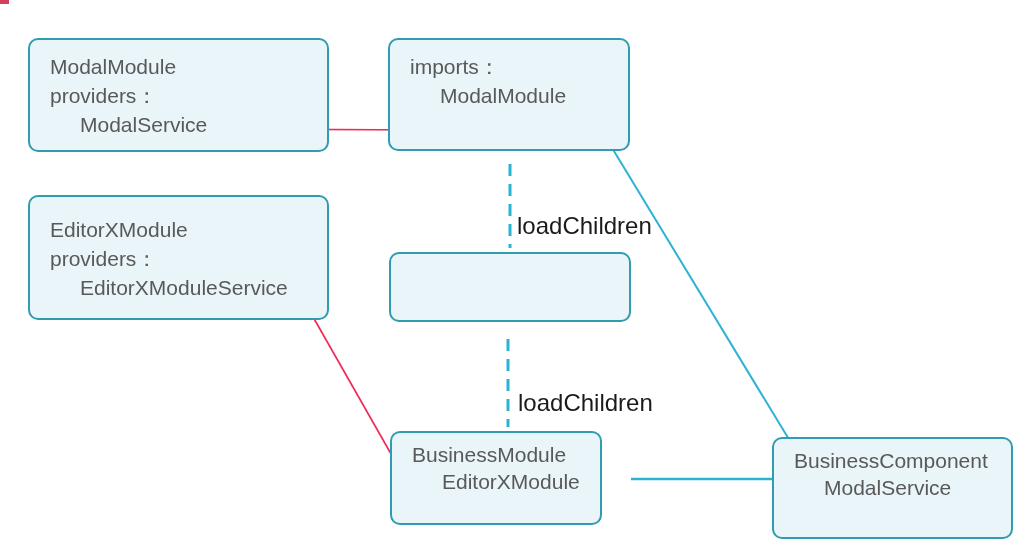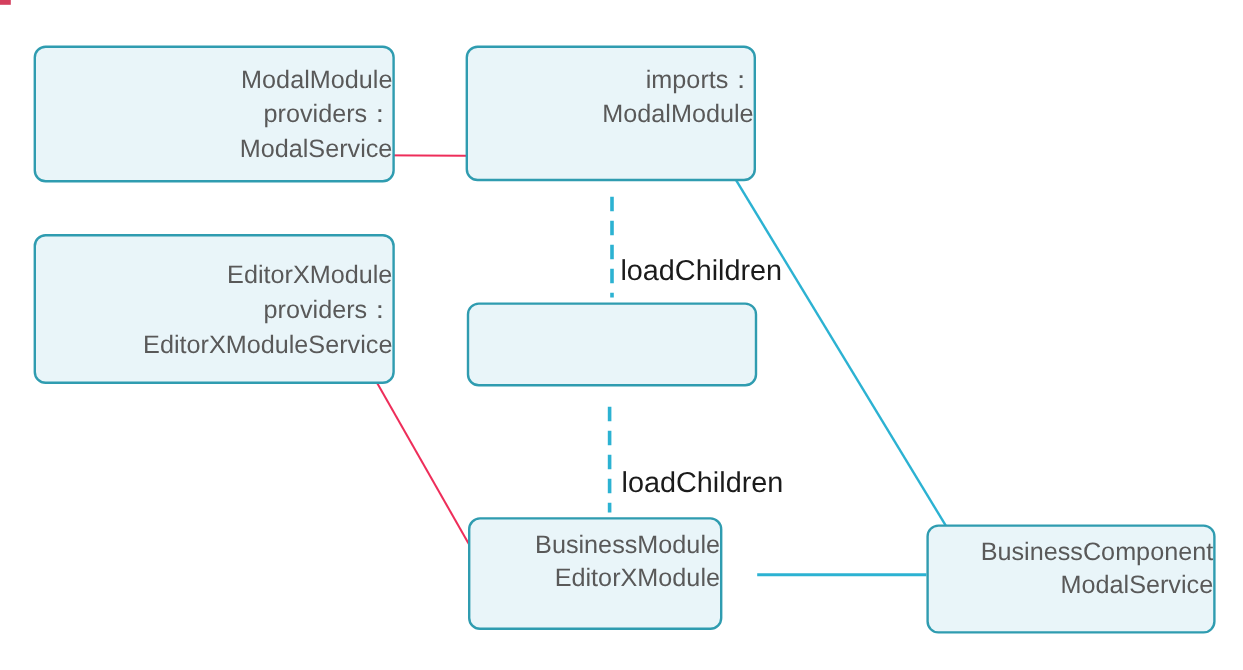--- a/index.html
+++ b/index.html
@@ -24,21 +24,20 @@
   .box{
     position:absolute;
     box-sizing:border-box;
     background:var(--box-fill);
     border:2px solid var(--box-border);
     border-radius:10px;
     color:var(--box-text);
     font-size:21px;
     line-height:29px;
     padding:12px 0 0 20px;
-    text-align:right;
   }
   .box.tall{padding-top:18px;}
   .box.compact{line-height:27px;padding-top:8px;}
   .bline{white-space:nowrap;}
   .bline.indent{padding-left:30px;}
   .edge-label{
     position:absolute;
     color:var(--label-text);
     font-size:24px;
     line-height:24px;
@@ -101,21 +100,21 @@
   </div>
 
   <div class="box" style="left:389px;top:252px;width:242px;height:70px;">
   </div>
 
   <div class="box compact" style="left:390px;top:431px;width:212px;height:94px;">
     <div class="bline">BusinessModule</div>
     <div class="bline indent">EditorXModule</div>
   </div>
 
-  <div class="box compact" style="left:772px;top:437px;width:241px;height:91px;">
+  <div class="box compact" style="left:772px;top:437px;width:241px;height:102px;">
     <div class="bline">BusinessComponent</div>
     <div class="bline indent">ModalService</div>
   </div>
 
   <div class="edge-label" style="left:517px;top:214px;">loadChildren</div>
   <div class="edge-label" style="left:518px;top:391px;">loadChildren</div>
 
 </div>
 
 </body></html>

